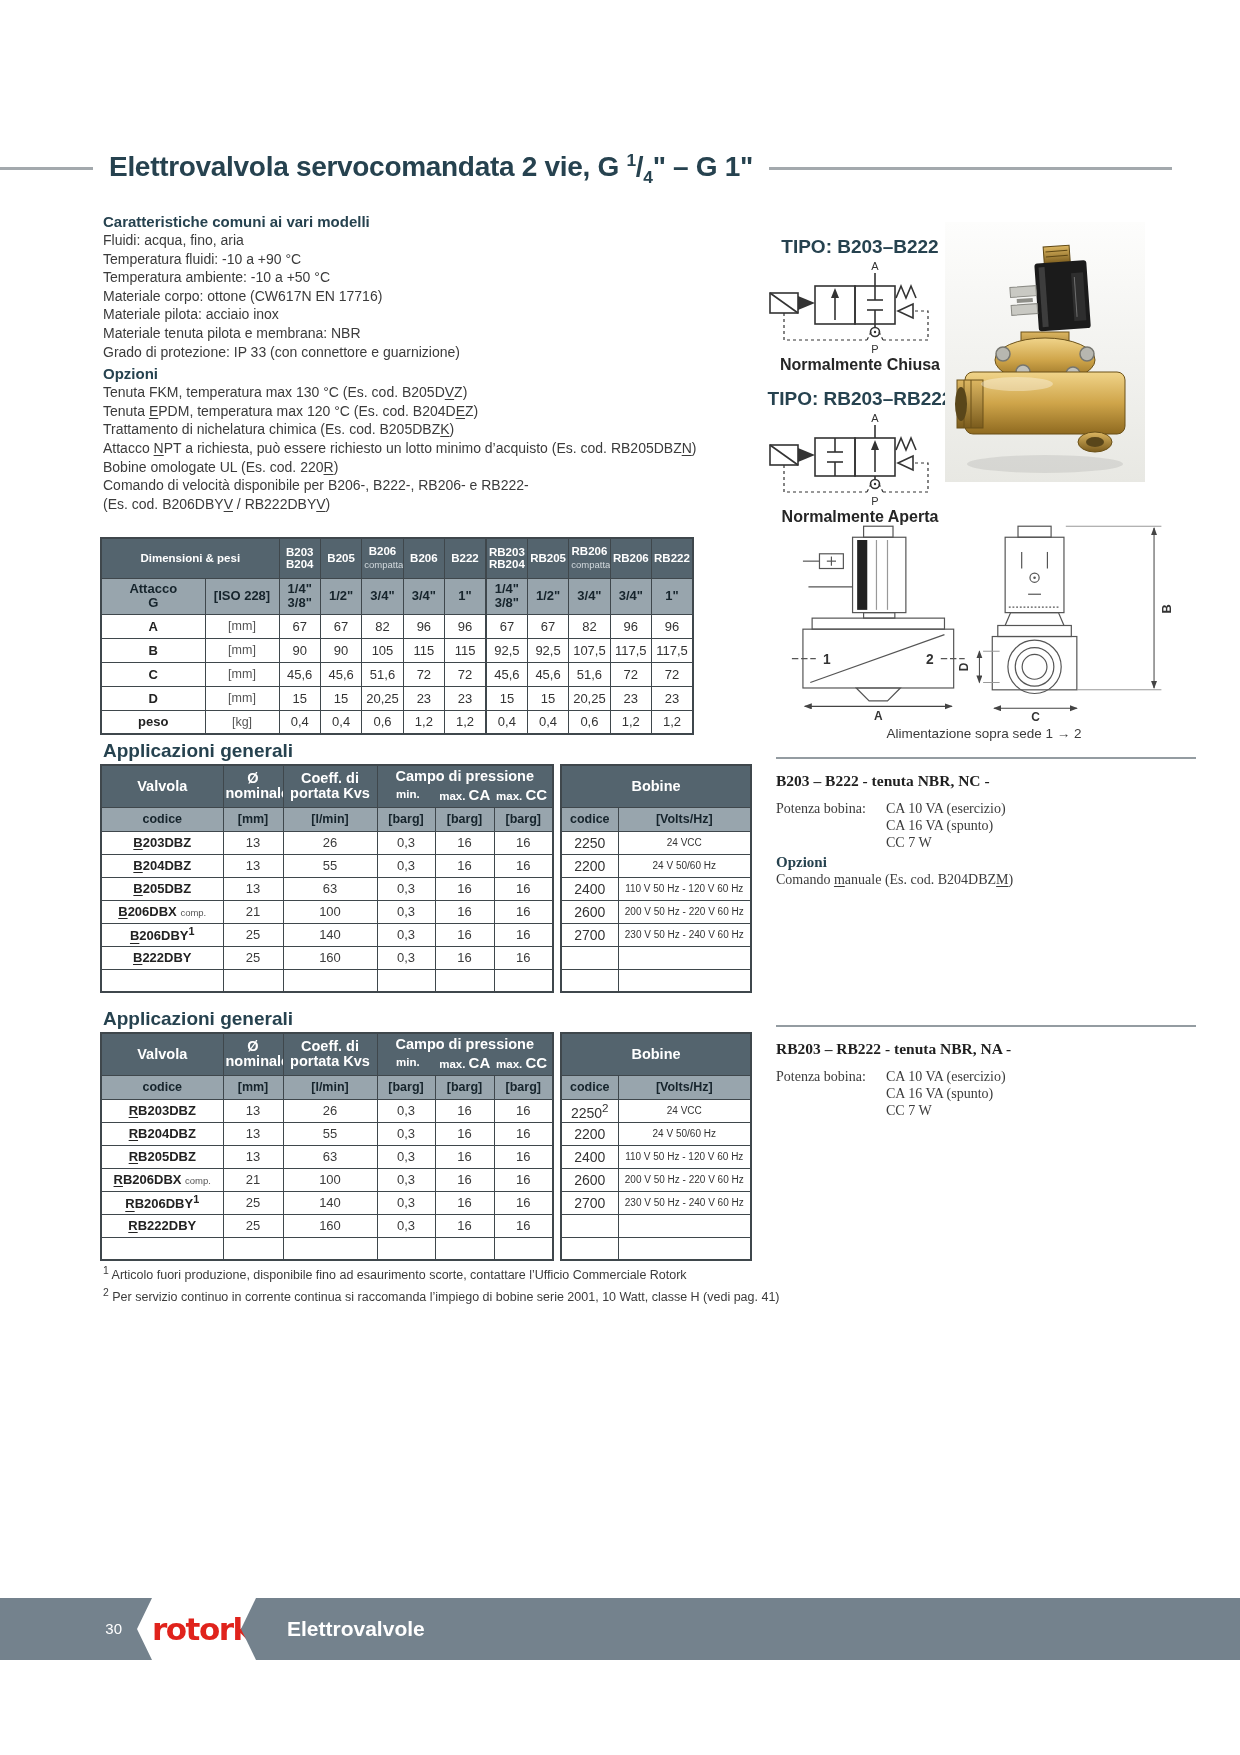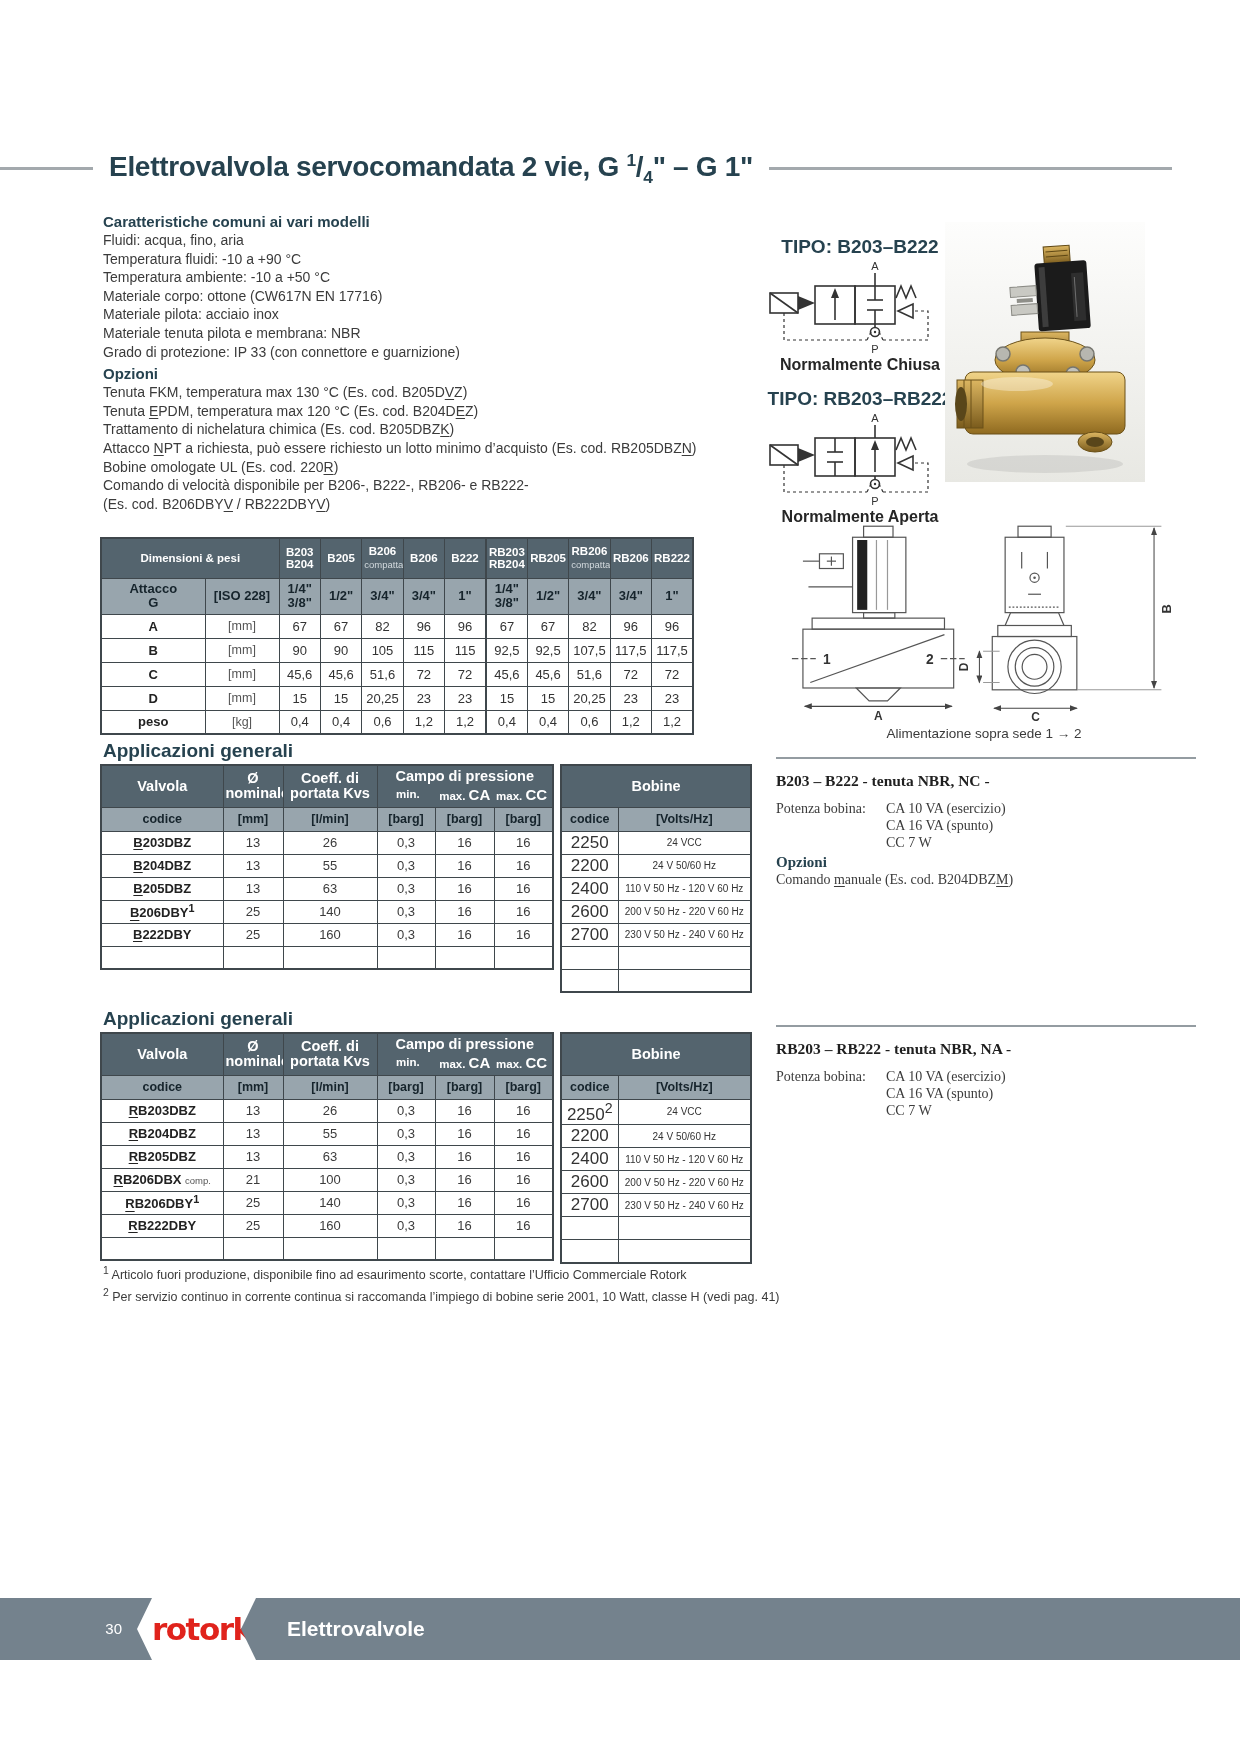--- a/index.html
+++ b/index.html
@@ -72,21 +72,21 @@
   .campo-sub{display:flex;margin-top:3px;font-size:11.5px;font-weight:bold;}
   .campo-sub span{flex:1;}
   .valve tr.subhead th{height:24px;font-size:12.5px;}
   .valve tbody td{height:23px;font-size:13px;}
   .valve tbody td:first-child{font-weight:bold;color:#222;}
   .bobine{width:190px;left:560px;}
   .b1{top:764px;} .b2{top:1032px;}
   .bobine tr.hrow th{height:42px;font-size:14.5px;}
   .bobine tr.subhead th{height:24px;font-size:12.5px;}
   .bobine tbody td{height:23px;}
-  .bobine tbody td:first-child{font-size:17px;color:#333;}
+  .bobine tbody td:first-child{font-size:14px;color:#333;}
   .bobine tbody td:nth-child(2){font-size:10px;color:#333;}
 
   
   .info{position:absolute;left:776px;width:420px;font-size:14px;font-family:Liberation Serif, serif;}
   .i1{top:757px;} .i2{top:1025px;}
   .info-rule{height:2px;background:#949ca1;margin-bottom:13px;}
   .info-h{font-weight:bold;font-size:15.5px;color:#1f1f1f;margin-bottom:10px;}
   .power{display:flex;line-height:17px;}
   .plabel{width:110px;flex:none;}
   .info .sec-h{margin-top:2px;}
@@ -487,20 +487,28 @@
       </tr>
       <tr>
         <td><u>B</u>205DBZ</td>
         <td>13</td>
         <td>63</td>
         <td>0,3</td>
         <td>16</td>
         <td>16</td>
       </tr>
       <tr>
+        <td><u>B</u>206DBX <span class="sm">comp.</span></td>
+        <td>21</td>
+        <td>100</td>
+        <td>0,3</td>
+        <td>16</td>
+        <td>16</td>
+      </tr>
+      <tr>
         <td><u>B</u>206DBY<sup>1</sup></td>
         <td>25</td>
         <td>140</td>
         <td>0,3</td>
         <td>16</td>
         <td>16</td>
       </tr>
       <tr>
         <td><u>B</u>222DBY</td>
         <td>25</td>

